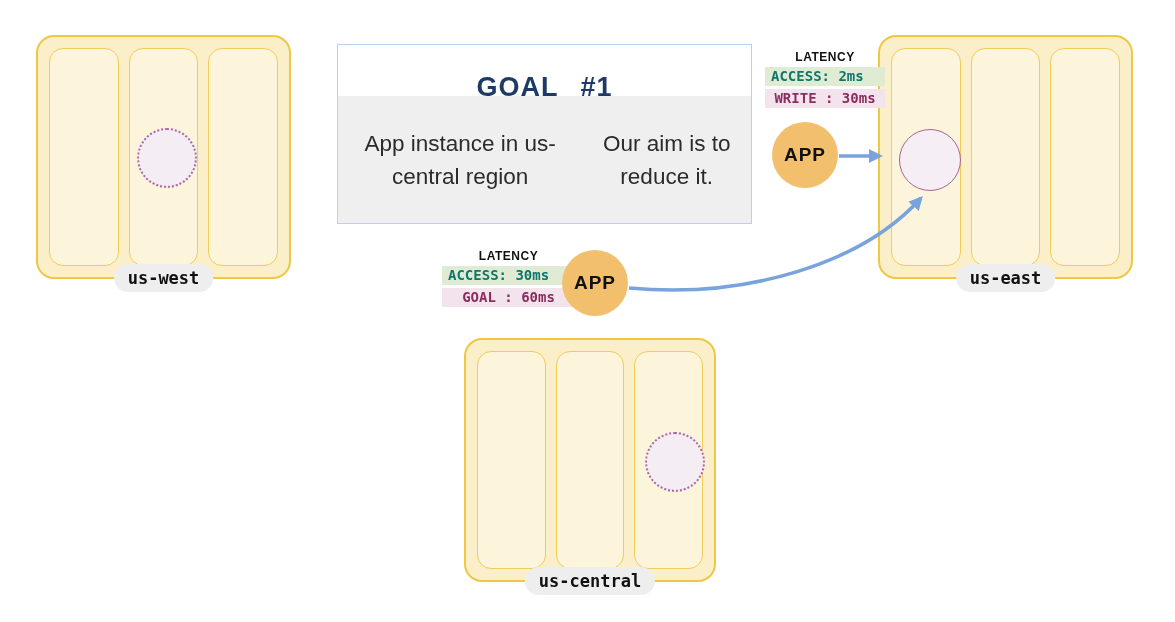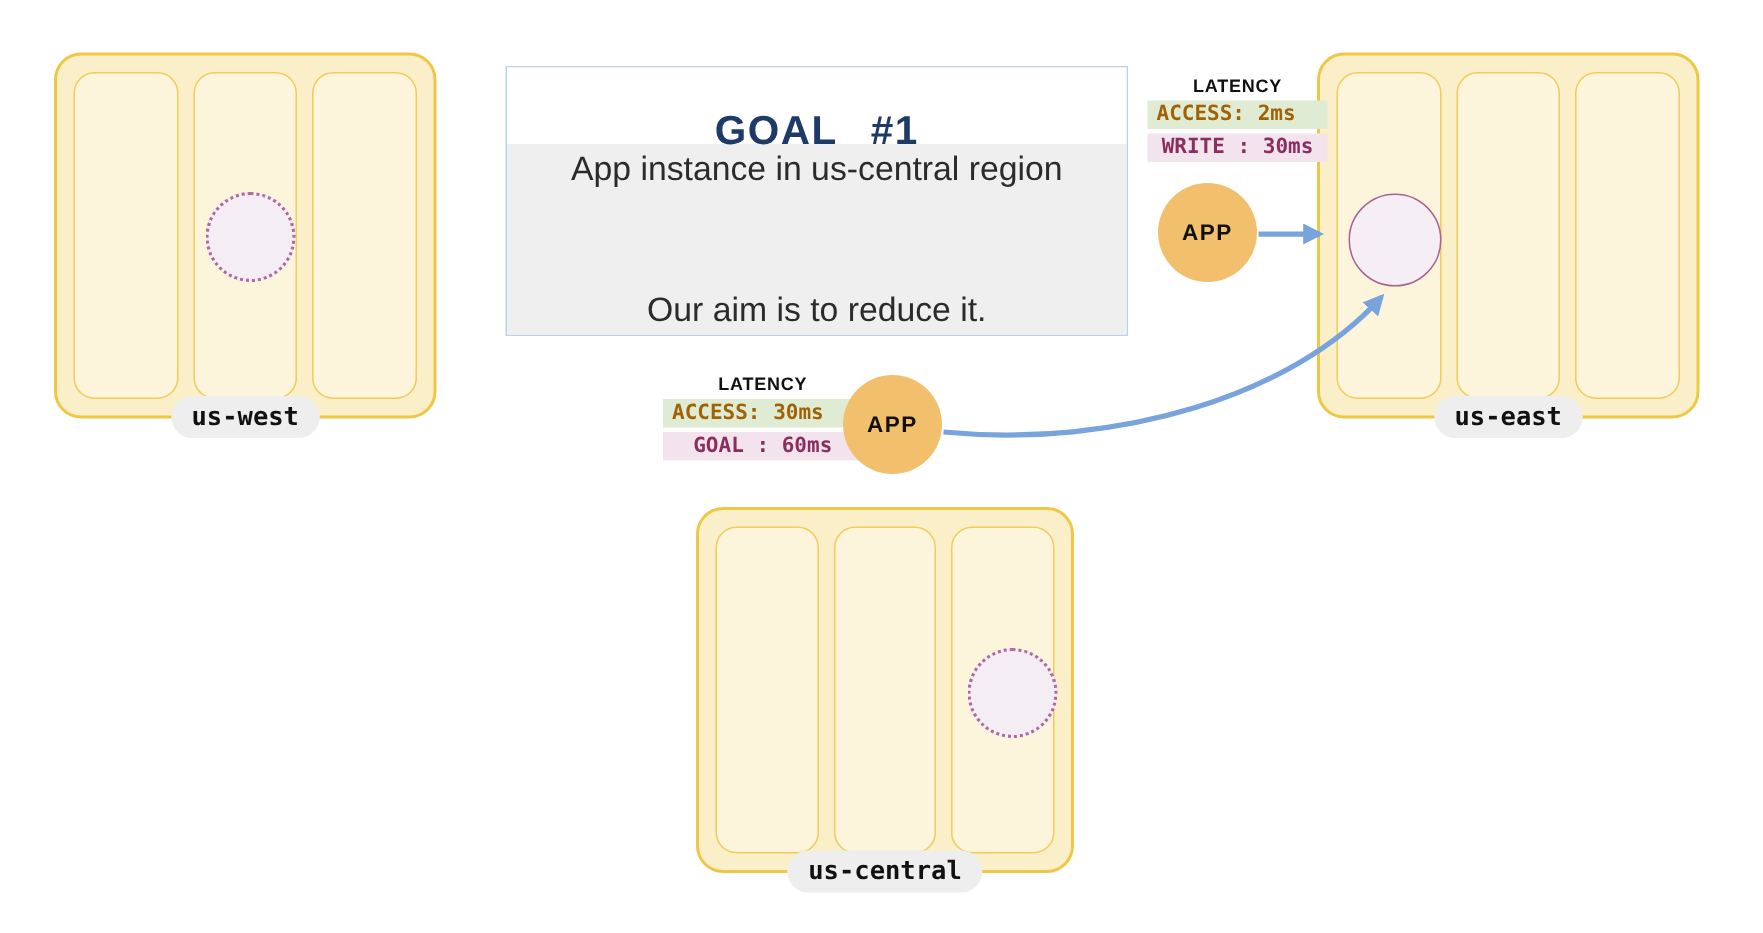--- a/index.html
+++ b/index.html
@@ -41,42 +41,42 @@
     height:51px;display:flex;align-items:center;justify-content:center;
     background:#ffffff;
   }
   .goal-title{
     color:#1e3a67;font-size:27px;font-weight:bold;letter-spacing:1px;
     word-spacing:14px;
     margin-top:33px;
   }
   .goal-body{
     height:127px;background:#efefef;color:#2b2b2b;
-    display:flex;flex-direction:column;align-items:center;justify-content:space-between;
+    display:flex;flex-direction:row;align-items:center;justify-content:flex-start;
     font-size:22.5px;line-height:33px;text-align:center;
   }
   .goal-body .em{font-weight:bold;font-style:italic;}
   
   .latency{position:absolute;text-align:center;margin-left:15px;}
   .latency-title{
     font-size:12px;font-weight:bold;color:#111;letter-spacing:0.5px;
     line-height:14px;
   }
   .latency-row{
     display:block;margin-top:3px;padding:1px 6px;text-align:left;
     font-family:"DejaVu Sans Mono",monospace;font-weight:bold;font-size:14px;
     line-height:17px;white-space:pre;box-sizing:border-box;
   }
-  .latency-row.access{background:#dfecd3;color:#a16207;}
+  .latency-row.access{background:#dfecd3;color:#0f766e;}
   .latency-row.write{background:#f3e3ec;color:#8a2e5f;text-align:center;}
   
   .app{
     position:absolute;width:66px;height:66px;border-radius:50%;
     background:#f2bf6d;display:flex;align-items:center;justify-content:center;
-    color:#111;font-weight:bold;font-size:15px;letter-spacing:1px;
+    color:#111;font-weight:bold;font-size:19px;letter-spacing:1px;
   }
   
   .arrows{position:absolute;left:0;top:0;width:1175px;height:622px;pointer-events:none;}
 </style>
 </head>
 <body>
 
 <div class="canvas">
 
   <div class="region" style="left:36px;top:35px;width:255px;height:244px;">

